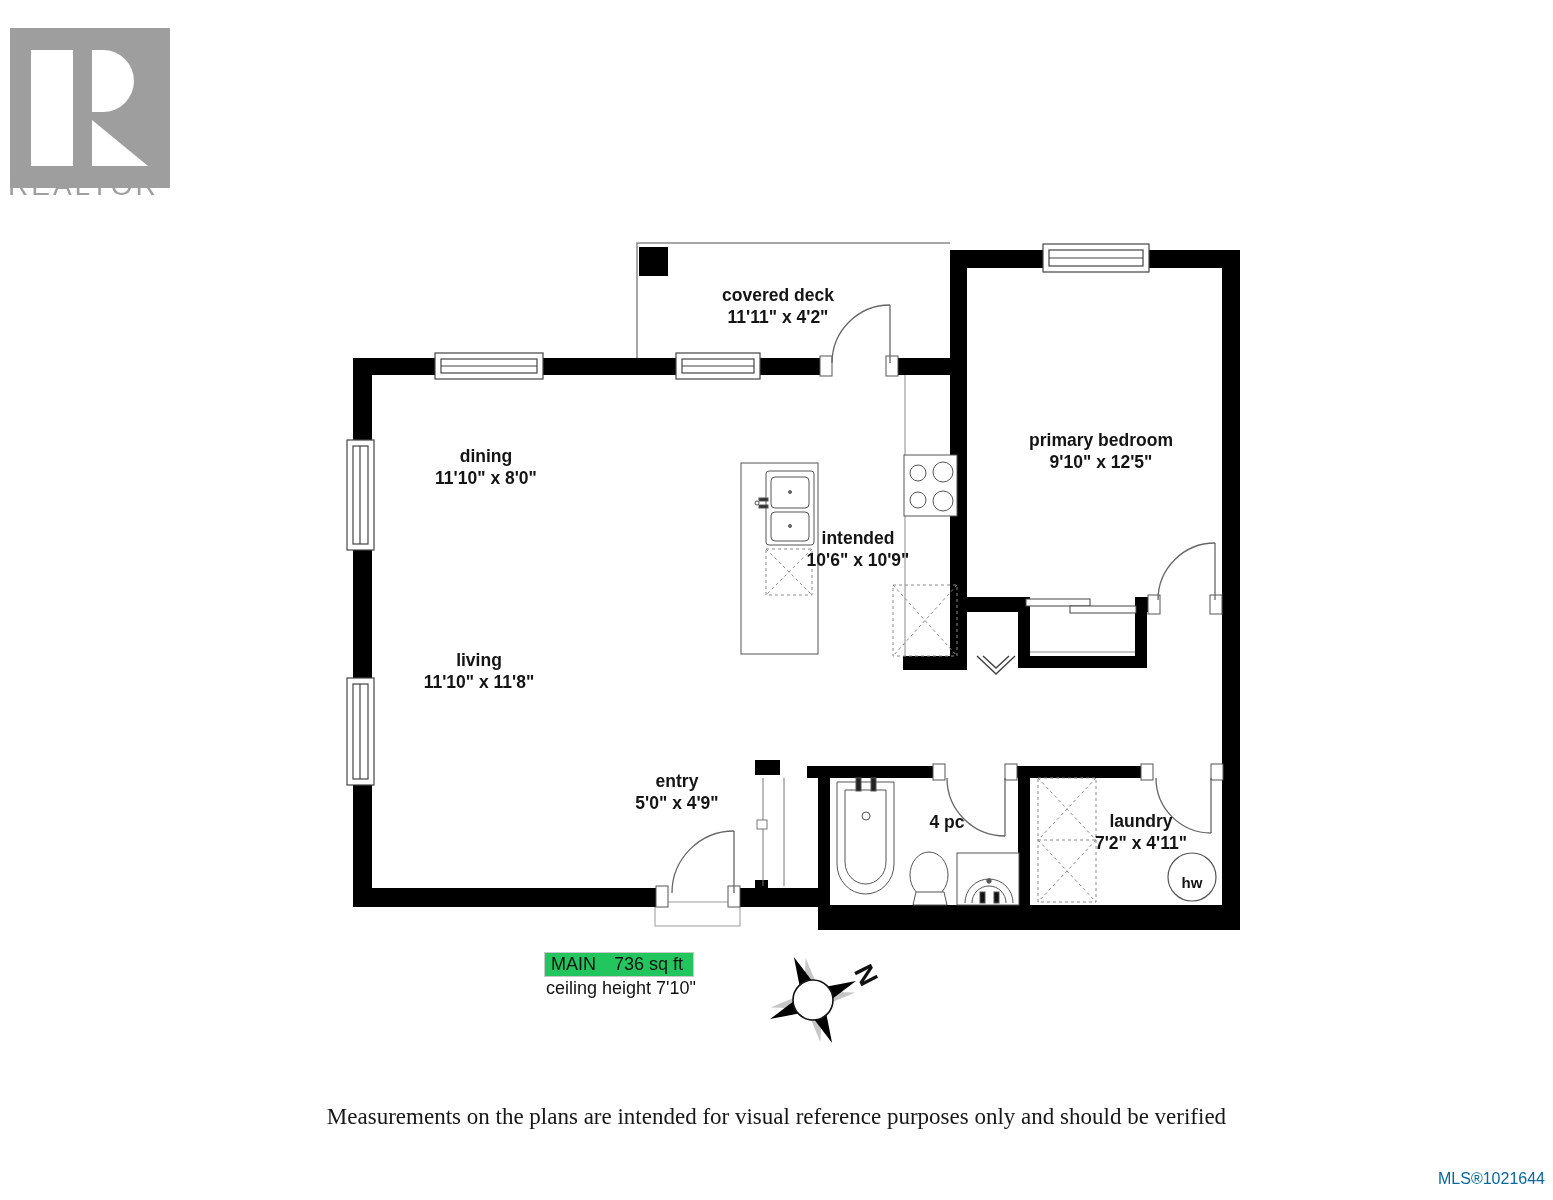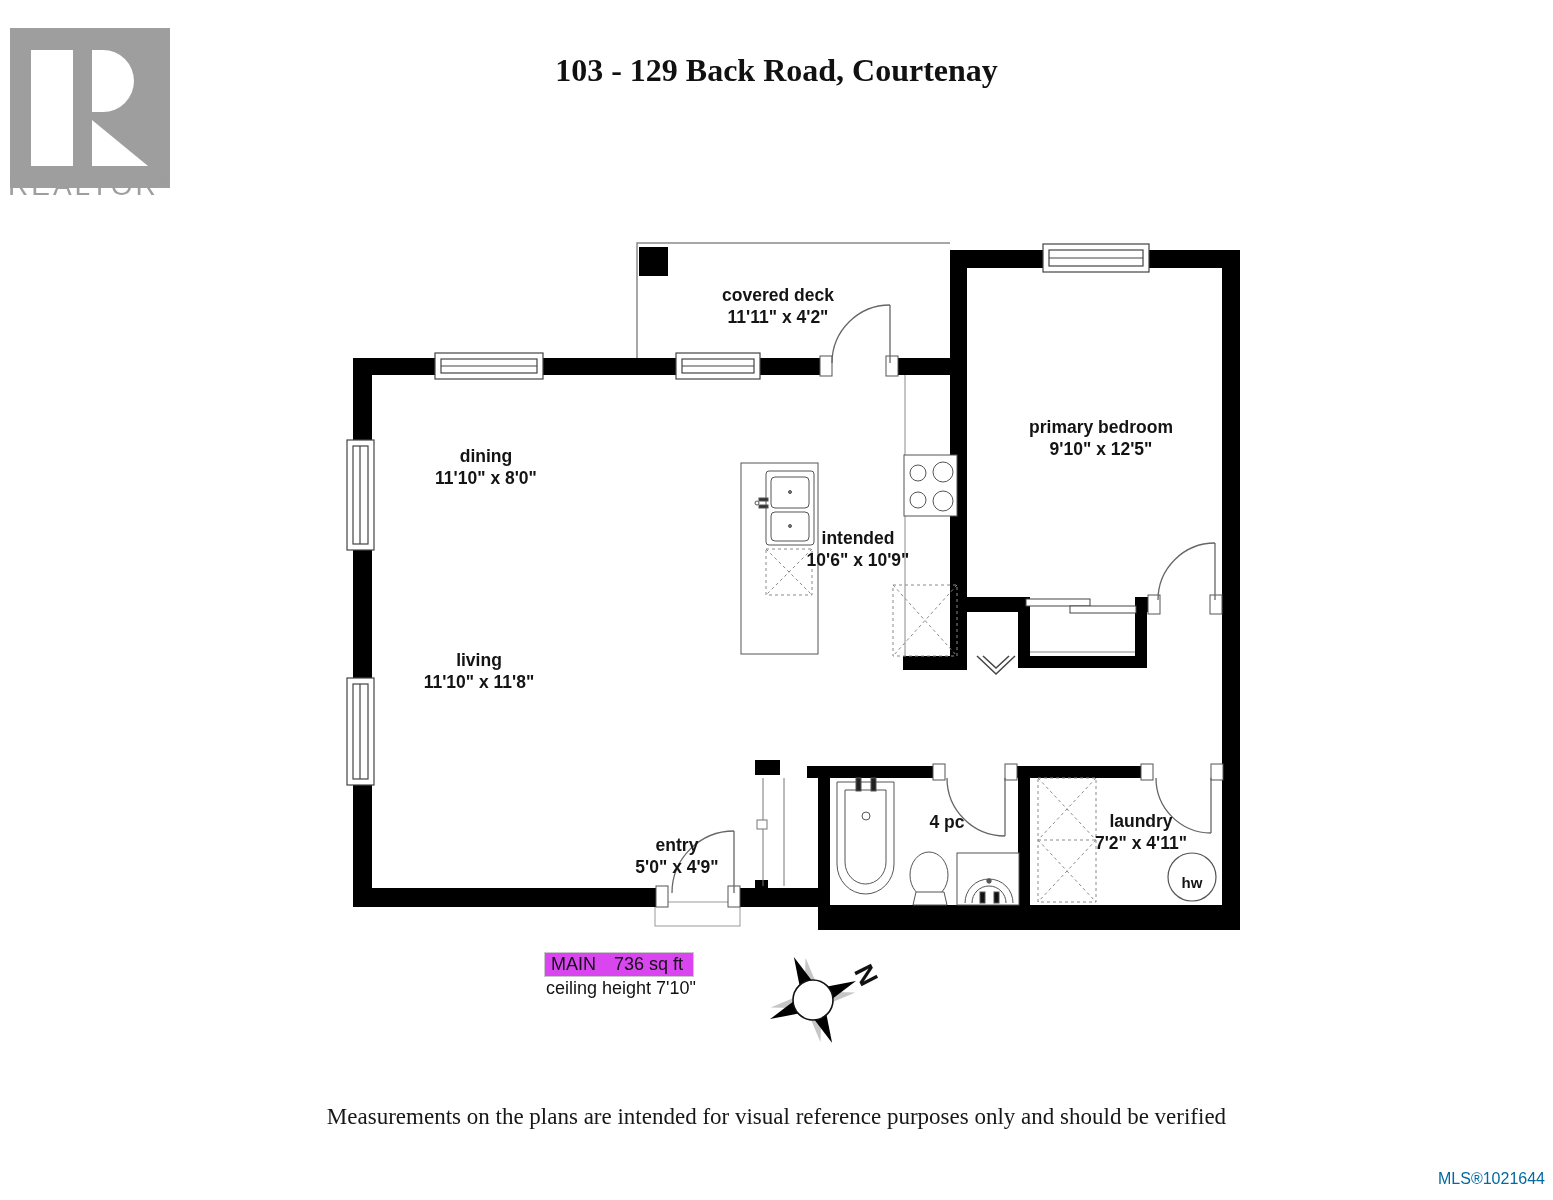--- a/index.html
+++ b/index.html
@@ -11,42 +11,41 @@
   .logo-word sup{font-size:12px;letter-spacing:0;}
   .title-wrap{left:0;top:50px;width:1553px;text-align:center;font-family:"Liberation Serif",serif;font-weight:bold;}
   .title-line{font-size:32px;line-height:41px;}
   
   .plan{left:0;top:0;width:1553px;height:1200px;}
   
   .room-label{transform:translate(-50%,-50%);text-align:center;font-size:17.5px;line-height:21.5px;white-space:nowrap;color:#141414;font-weight:bold;}
   .room-label .room-dims{display:block;}
   .hw-label{font-size:15px;}
   
-  .main-box{left:544px;top:952px;width:150px;height:25px;border:1px solid #c9c9c9;background:#d946ef;box-sizing:border-box;font-size:18px;line-height:23px;padding-left:6px;white-space:nowrap;}
+  .main-box{left:544px;top:952px;width:150px;height:25px;border:1px solid #c9c9c9;background:#22c55e;box-sizing:border-box;font-size:18px;line-height:23px;padding-left:6px;white-space:nowrap;}
   .main-box .gap{display:inline-block;width:18px;}
   .ceiling-line{left:546px;top:978px;font-size:18px;white-space:nowrap;}
   
   .disclaimer{left:0;top:1104px;width:1553px;text-align:center;font-family:"Liberation Serif",serif;font-size:23px;color:#171717;}
   .mls{right:8px;top:1170px;font-size:16px;color:#0369a1;}
 </style>
 </head>
 <body>
 
 <svg class="abs logo-box" viewBox="0 0 160 160" width="160" height="160">
   <rect x="0" y="0" width="160" height="160" fill="#9e9e9e"></rect>
   <rect x="21" y="22" width="42" height="116" fill="#ffffff"></rect>
   <path d="M82,22 h11 a31,31 0 0 1 0,62 h-11 z" fill="#ffffff"></path>
   <path d="M82,92 L138,138 L82,138 Z" fill="#ffffff"></path>
 </svg>
 <div class="abs logo-word">
   <span>REALTOR</span><sup>®</sup>
 </div>
 
 <div class="abs title-wrap">
-  <div class="title-line">103 - 129 Back Road, Courtenay</div>
 </div>
 
 <svg class="abs plan" viewBox="0 0 1553 1200" width="1553" height="1200">
 
   <rect x="655" y="902" width="85" height="24" fill="#fff" stroke="#999"></rect>
 
   <g stroke="#8a8a8a" stroke-width="1.5" fill="none">
     <path d="M637,360 L637,243 L950,243"></path>
   </g>
   <rect x="639" y="247" width="29" height="29" fill="#000"></rect>
@@ -253,25 +252,25 @@
   <span class="room-dims">11'10" x 8'0"</span>
 </div>
 <div class="abs room-label" style="left:479px;top:671px;">
   <span class="room-name">living</span>
   <span class="room-dims">11'10" x 11'8"</span>
 </div>
 <div class="abs room-label" style="left:858px;top:549px;">
   <span class="room-name">intended</span>
   <span class="room-dims">10'6" x 10'9"</span>
 </div>
-<div class="abs room-label" style="left:1101px;top:438px;">
+<div class="abs room-label" style="left:1101px;top:451px;">
   <span class="room-name">primary bedroom</span>
   <span class="room-dims">9'10" x 12'5"</span>
 </div>
-<div class="abs room-label" style="left:677px;top:856px;">
+<div class="abs room-label" style="left:677px;top:792px;">
   <span class="room-name">entry</span>
   <span class="room-dims">5'0" x 4'9"</span>
 </div>
 <div class="abs room-label" style="left:947px;top:823px;">
   <span class="room-name">4 pc</span>
 </div>
 <div class="abs room-label" style="left:1141px;top:832px;">
   <span class="room-name">laundry</span>
   <span class="room-dims">7'2" x 4'11"</span>
 </div>

